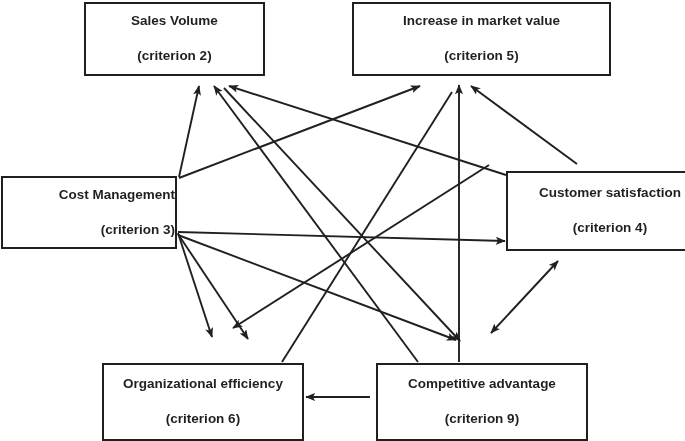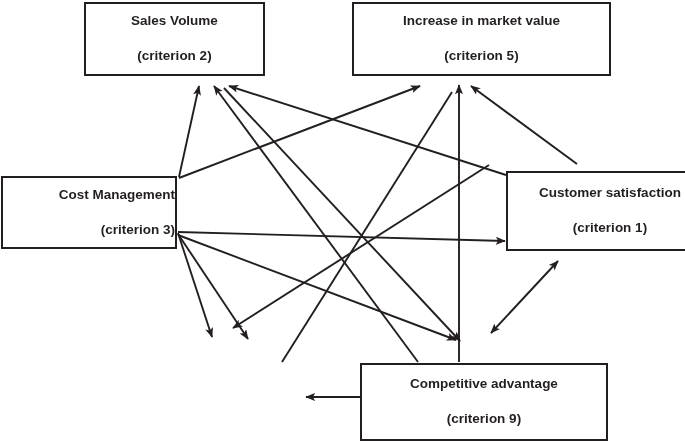--- a/index.html
+++ b/index.html
@@ -93,22 +93,26 @@
     <span class="crit-sub">(criterion 5)</span>
   </div>
 
   <div class="crit-box" style="left: 1px; top: 176px; width: 176px; height: 73px; align-items: flex-end;">
     <span class="crit-title">Cost Management</span>
     <span class="crit-sub">(criterion 3)</span>
   </div>
 
   <div class="crit-box" style="left: 506px; top: 171px; width: 208px; height: 80px;">
     <span class="crit-title">Customer satisfaction</span>
-    <span class="crit-sub">(criterion 1)</span>
+    <span class="crit-sub">(criterion 4)</span>
   </div>
 
+  <div class="crit-box" style="left: 102px; top: 363px; width: 202px; height: 78px;">
+    <span class="crit-title">Organizational efficiency</span>
+    <span class="crit-sub">(criterion 6)</span>
+  </div>
 
-  <div class="crit-box" style="left: 360px; top: 363px; width: 248px; height: 78px;">
+  <div class="crit-box" style="left: 376px; top: 363px; width: 212px; height: 78px;">
     <span class="crit-title">Competitive advantage</span>
     <span class="crit-sub">(criterion 9)</span>
   </div>
 
 </div>
 
 </body></html>

